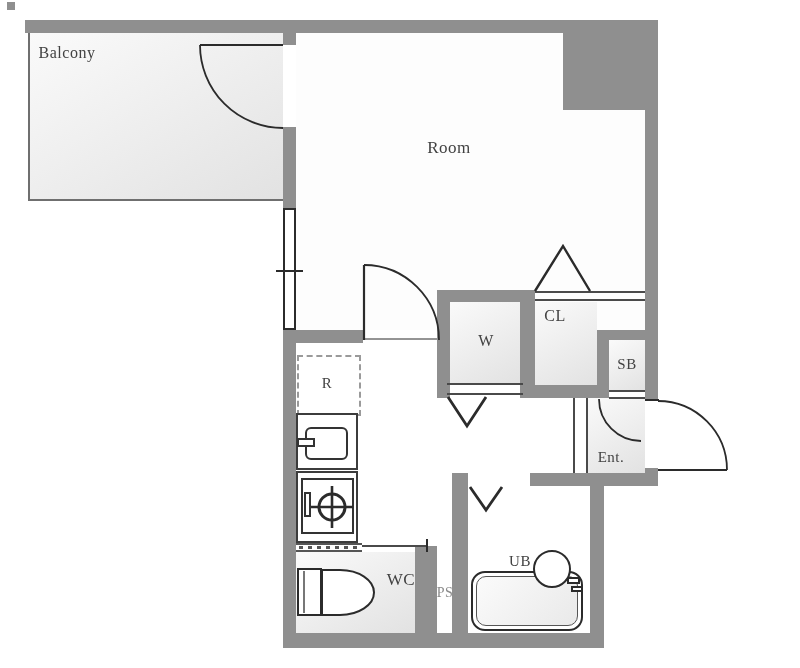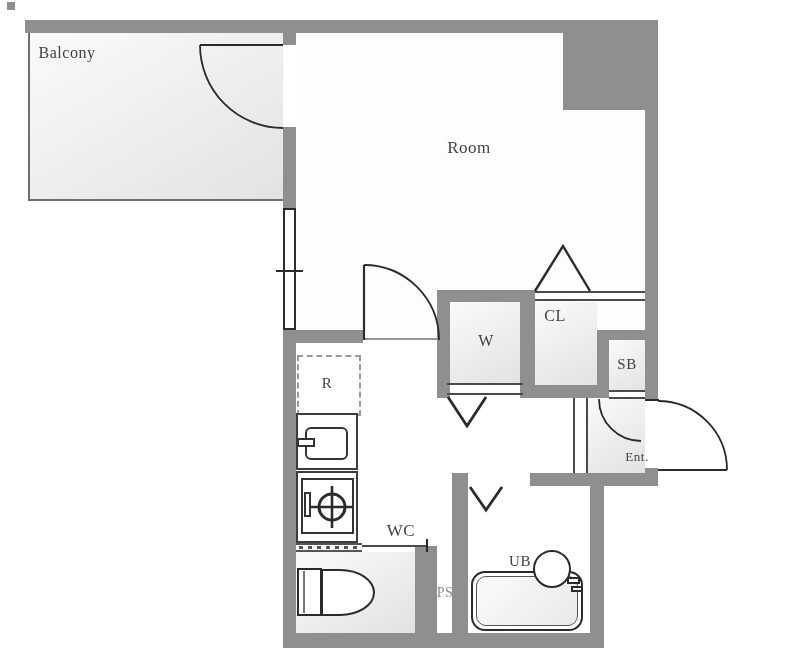--- a/index.html
+++ b/index.html
@@ -117,23 +117,23 @@
       <path d="M727,470 A69,69 0 0 0 658,401" stroke-width="1.8"></path>
 
       <circle cx="332" cy="507" r="13" stroke-width="3"></circle>
       <path d="M311,507 H353 M332,486 V528" stroke-width="2.6"></path>
 
       <path d="M322,570 L340,570 A34,22.5 0 0 1 340,615 L322,615 Z" stroke-width="2" fill="#ffffff"></path>
     </g>
   </svg>
 
   <div class="lbl" style="left:67px;top:53px;font-size:16px;">Balcony</div>
-  <div class="lbl" style="left:469px;top:148px;font-size:17px;">Room</div>
+  <div class="lbl" style="left:449px;top:148px;font-size:17px;">Room</div>
   <div class="lbl" style="left:486px;top:341px;font-size:16px;">W</div>
   <div class="lbl" style="left:555px;top:316px;font-size:16px;">CL</div>
   <div class="lbl" style="left:627px;top:364px;font-size:15px;">SB</div>
-  <div class="lbl" style="left:637px;top:457px;font-size:13px;">Ent.</div>
+  <div class="lbl" style="left:611px;top:457px;font-size:15px;">Ent.</div>
   <div class="lbl" style="left:327px;top:383px;font-size:15px;">R</div>
-  <div class="lbl" style="left:401px;top:531px;font-size:17px;">WC</div>
+  <div class="lbl" style="left:401px;top:580px;font-size:17px;">WC</div>
   <div class="lbl" style="left:445px;top:593px;font-size:14px;color:#8a8a8a;">PS</div>
   <div class="lbl" style="left:520px;top:561px;font-size:15px;">UB</div>
 
 </div>
 
 </body></html>

